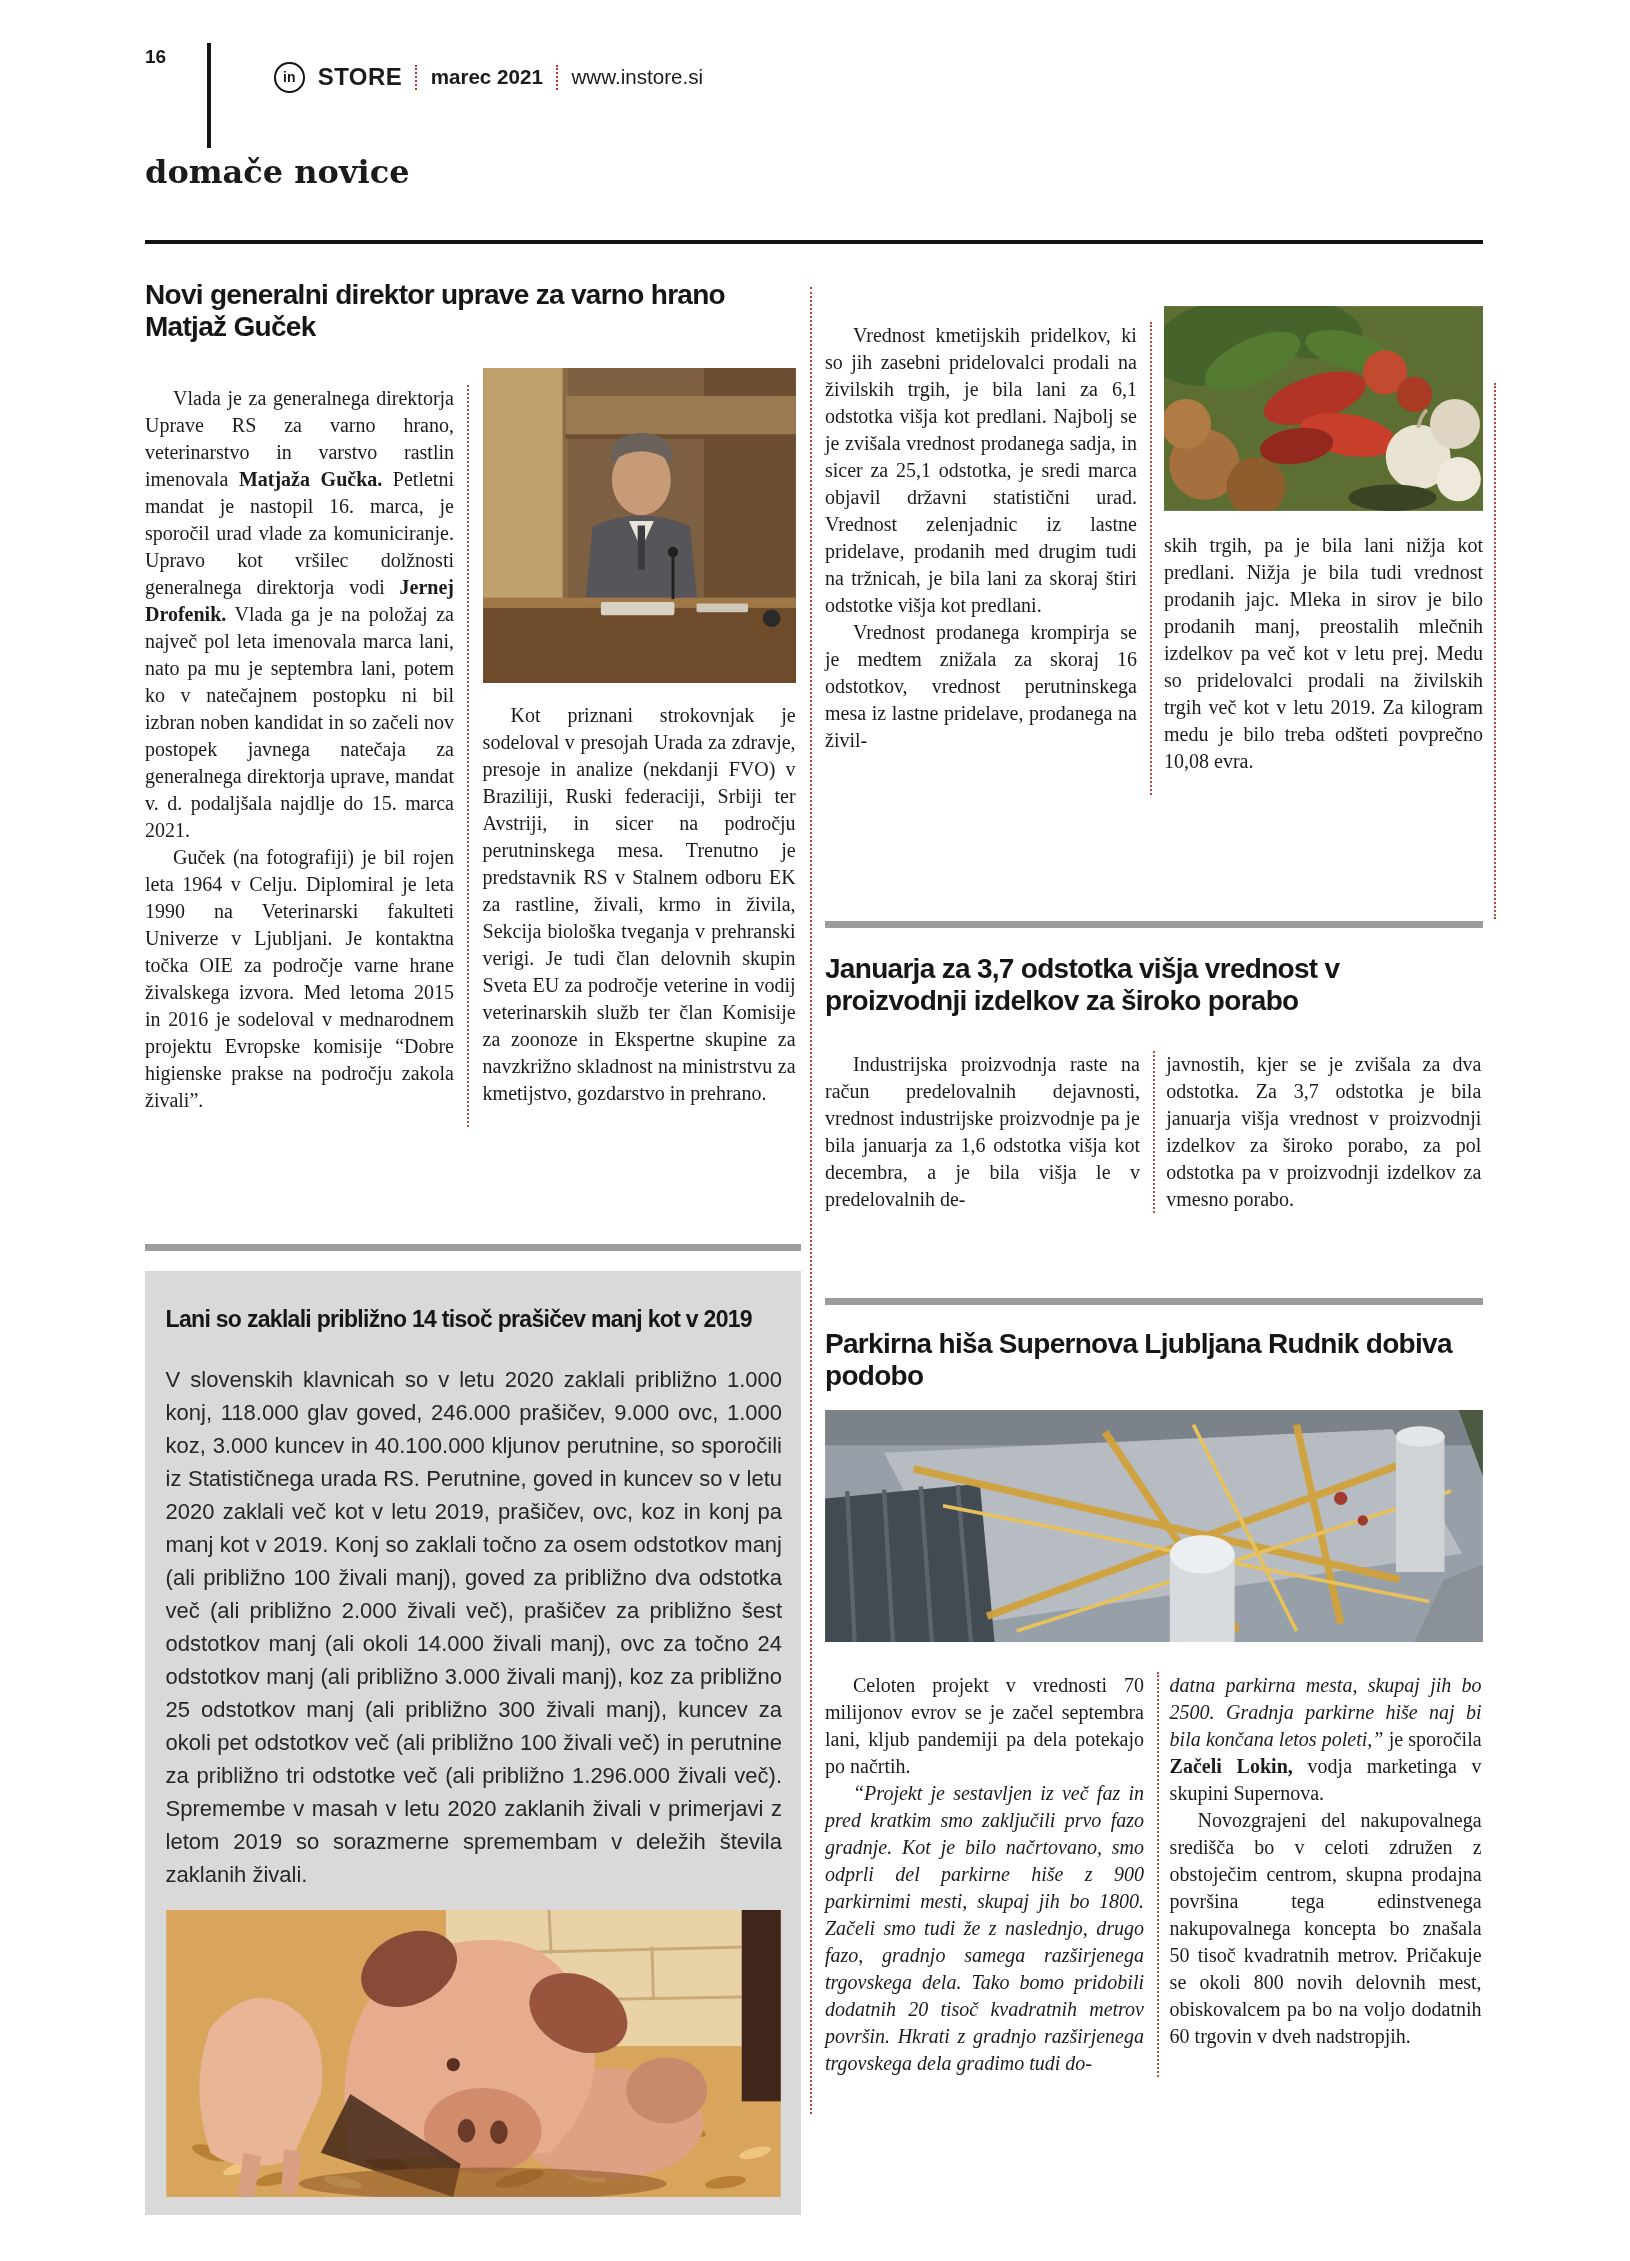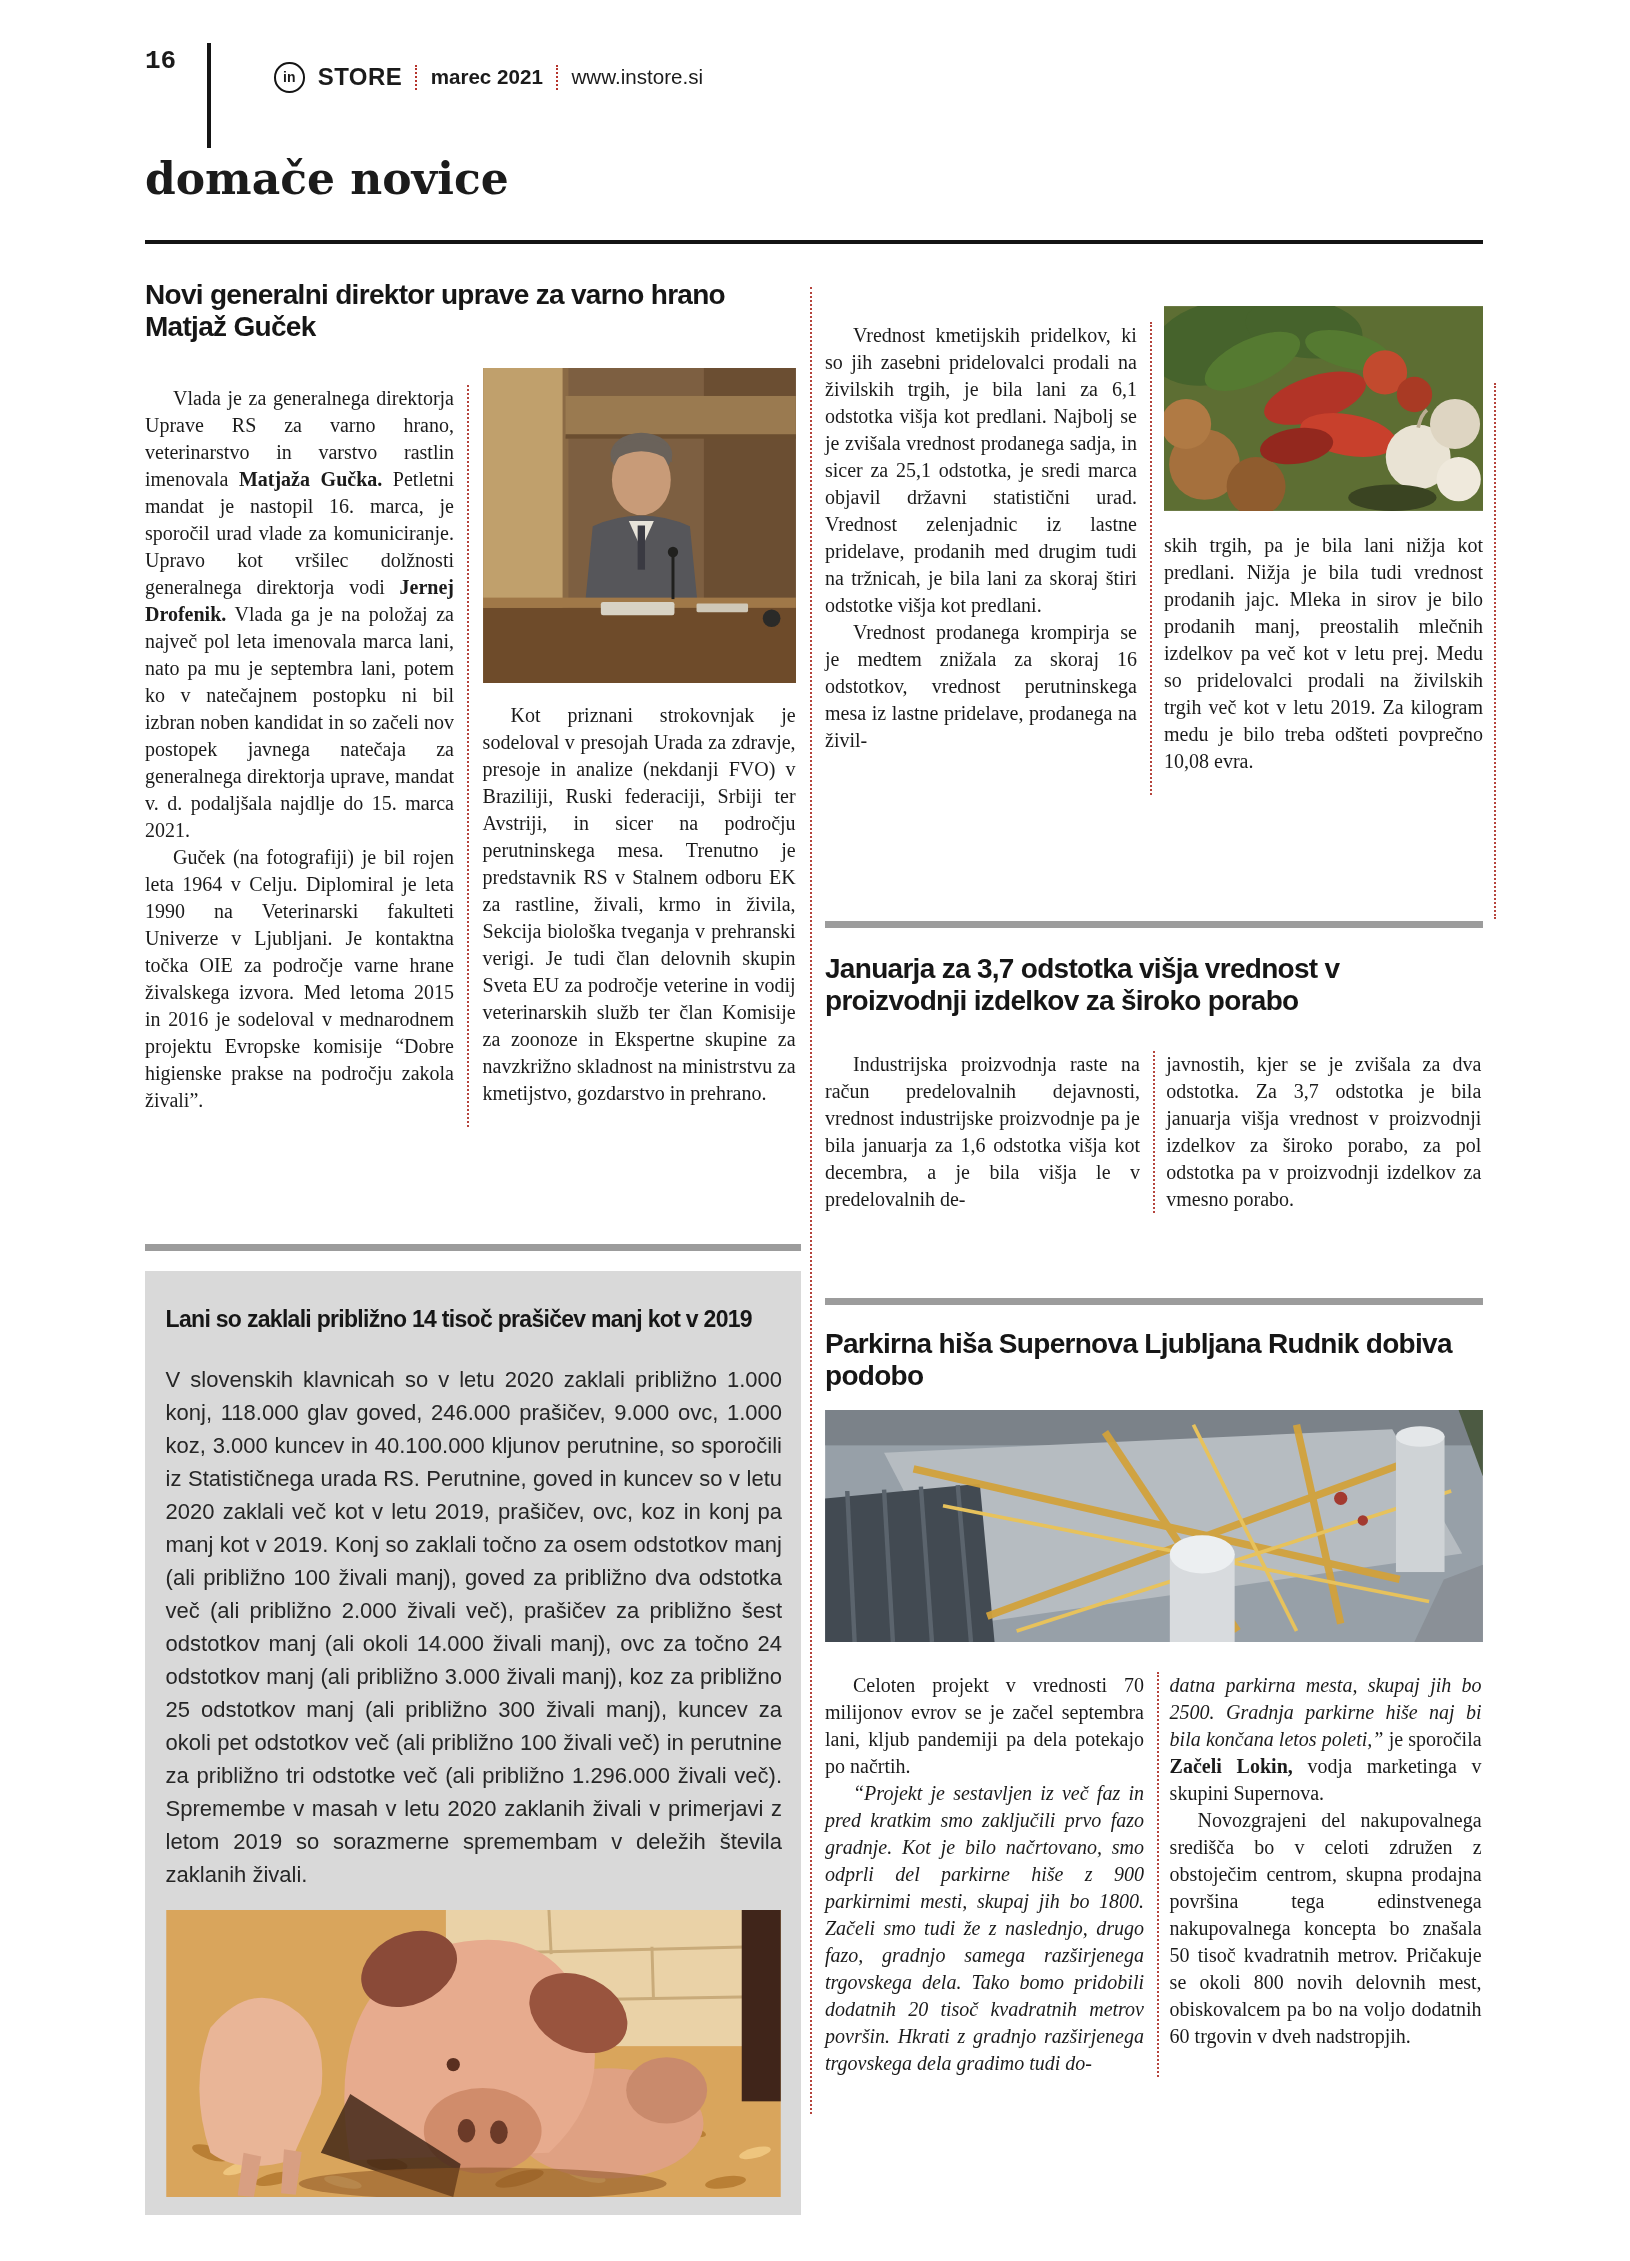--- a/index.html
+++ b/index.html
@@ -2,35 +2,35 @@
 <html lang="sl" style="font-size:11.8px"><head>
 <meta charset="utf-8">
 <style>
   html,body{margin:0;padding:0;background:#e8e8e8;}
   .page{
     position:relative;width:1631px;height:2261px;background:#ffffff;
     overflow:hidden;color:#1b1b1b;
     font-family:"Liberation Serif", serif;
   }
   
-  .pagenum{position:absolute;left:145px;top:46px;font-family:Liberation Mono, monospace;
-    font-weight:bold;font-size:26px;}
+  .pagenum{position:absolute;left:145px;top:46px;font-family:Liberation Sans, sans-serif;
+    font-weight:bold;font-size:19px;}
   .head-bar{position:absolute;left:207px;top:43px;width:3.7px;height:105px;background:#151515;}
   .masthead{position:absolute;left:274px;top:62px;display:flex;align-items:center;gap:13.3px;
     font-family:"Liberation Sans",sans-serif;font-size:20.6px;}
   .logo-circle{width:26.5px;height:26.5px;border:2.2px solid #151515;border-radius:50%;
     display:inline-flex;align-items:center;justify-content:center;
     font-weight:bold;font-size:14px;line-height:1;}
   .brand{font-weight:bold;font-size:24px;letter-spacing:0.4px;}
   .hsep{width:0;height:25px;border-left:2.9px dotted #b5342c;}
   .issue{font-weight:bold;}
   .site{font-weight:normal;}
   
   .section-title{position:absolute;left:145px;top:153px;
-    font-family:"DejaVu Serif",serif;font-weight:bold;font-size:44px;letter-spacing:0;}
+    font-family:"DejaVu Serif",serif;font-weight:bold;font-size:32px;letter-spacing:0;}
   .black-rule{position:absolute;left:145px;top:240px;width:1338px;height:4.4px;background:#141414;}
   
   .headline{font-family:"Liberation Sans",sans-serif;font-weight:800;font-weight:bold;
     font-size:28px;line-height:1.13;letter-spacing:-0.7px;color:#161616;}
   .cols{display:flex;align-items:stretch;}
   .vsep{width:0;border-left:2.9px dotted #b5443c;}
   .body-serif{font-size:20px;line-height:27px;text-align:justify;}
   .body-serif p{margin:0;}
   .ind{text-indent:28px;}
   .grule{position:absolute;height:6.6px;background:#9c9c9c;}

